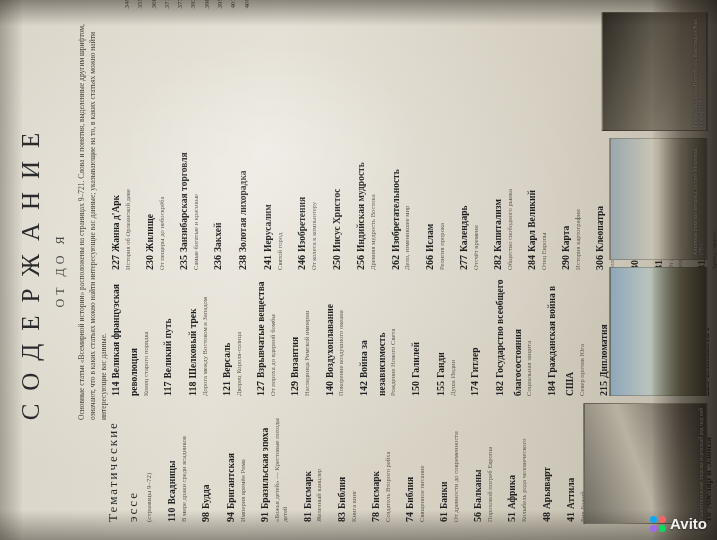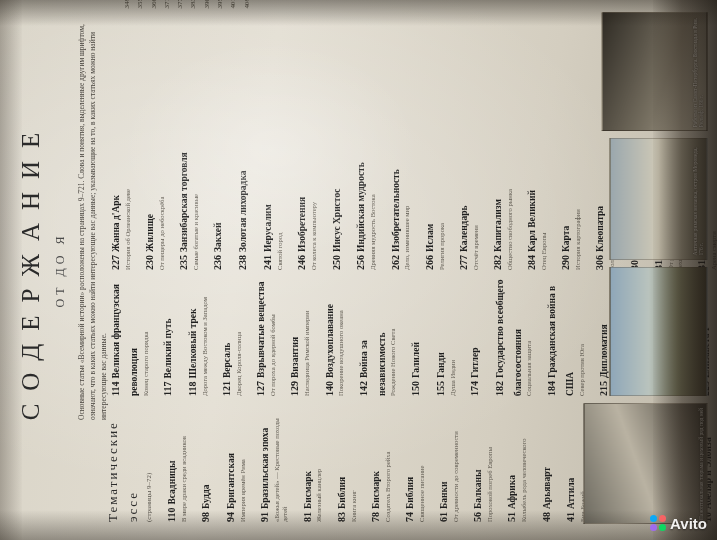--- a/index.html
+++ b/index.html
@@ -185,21 +185,21 @@
     line-height: 1.9;
     text-align: right;
   }
 
   
   .avito {
     position: absolute;
     right: 10px;
     bottom: 8px;
     display: flex;
-    align-items: flex-start;
+    align-items: center;
     gap: 4px;
     opacity: 0.92;
   }
   .avito .dots {
     display: grid;
     grid-template-columns: repeat(2, 7px);
     grid-gap: 2px;
   }
   .avito .dot { width: 7px; height: 7px; border-radius: 50%; }
   .avito .d1 { background: #00aaff; }

